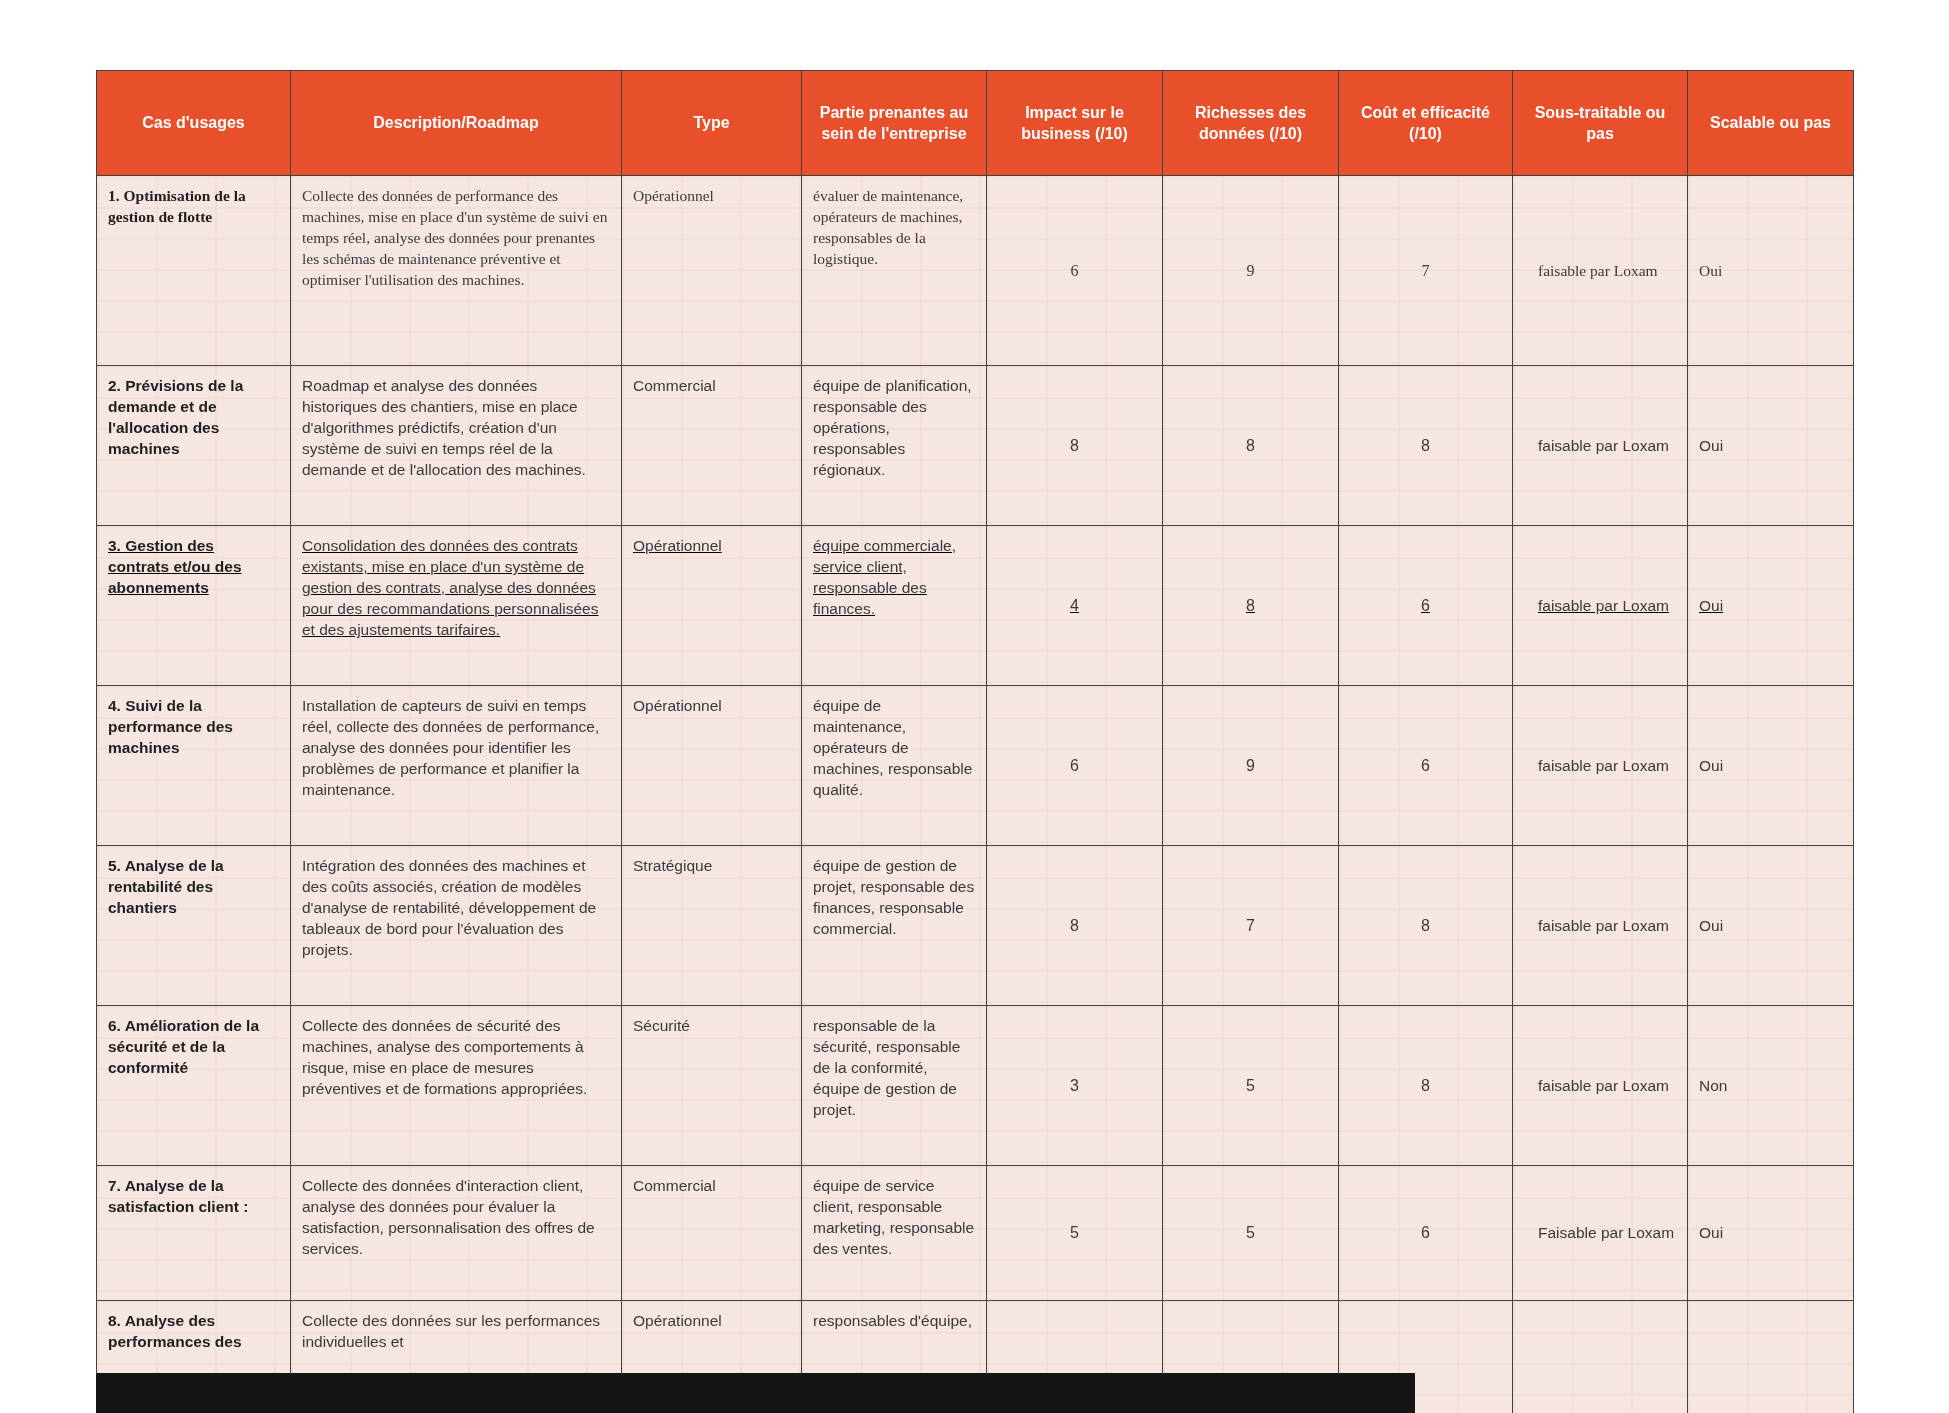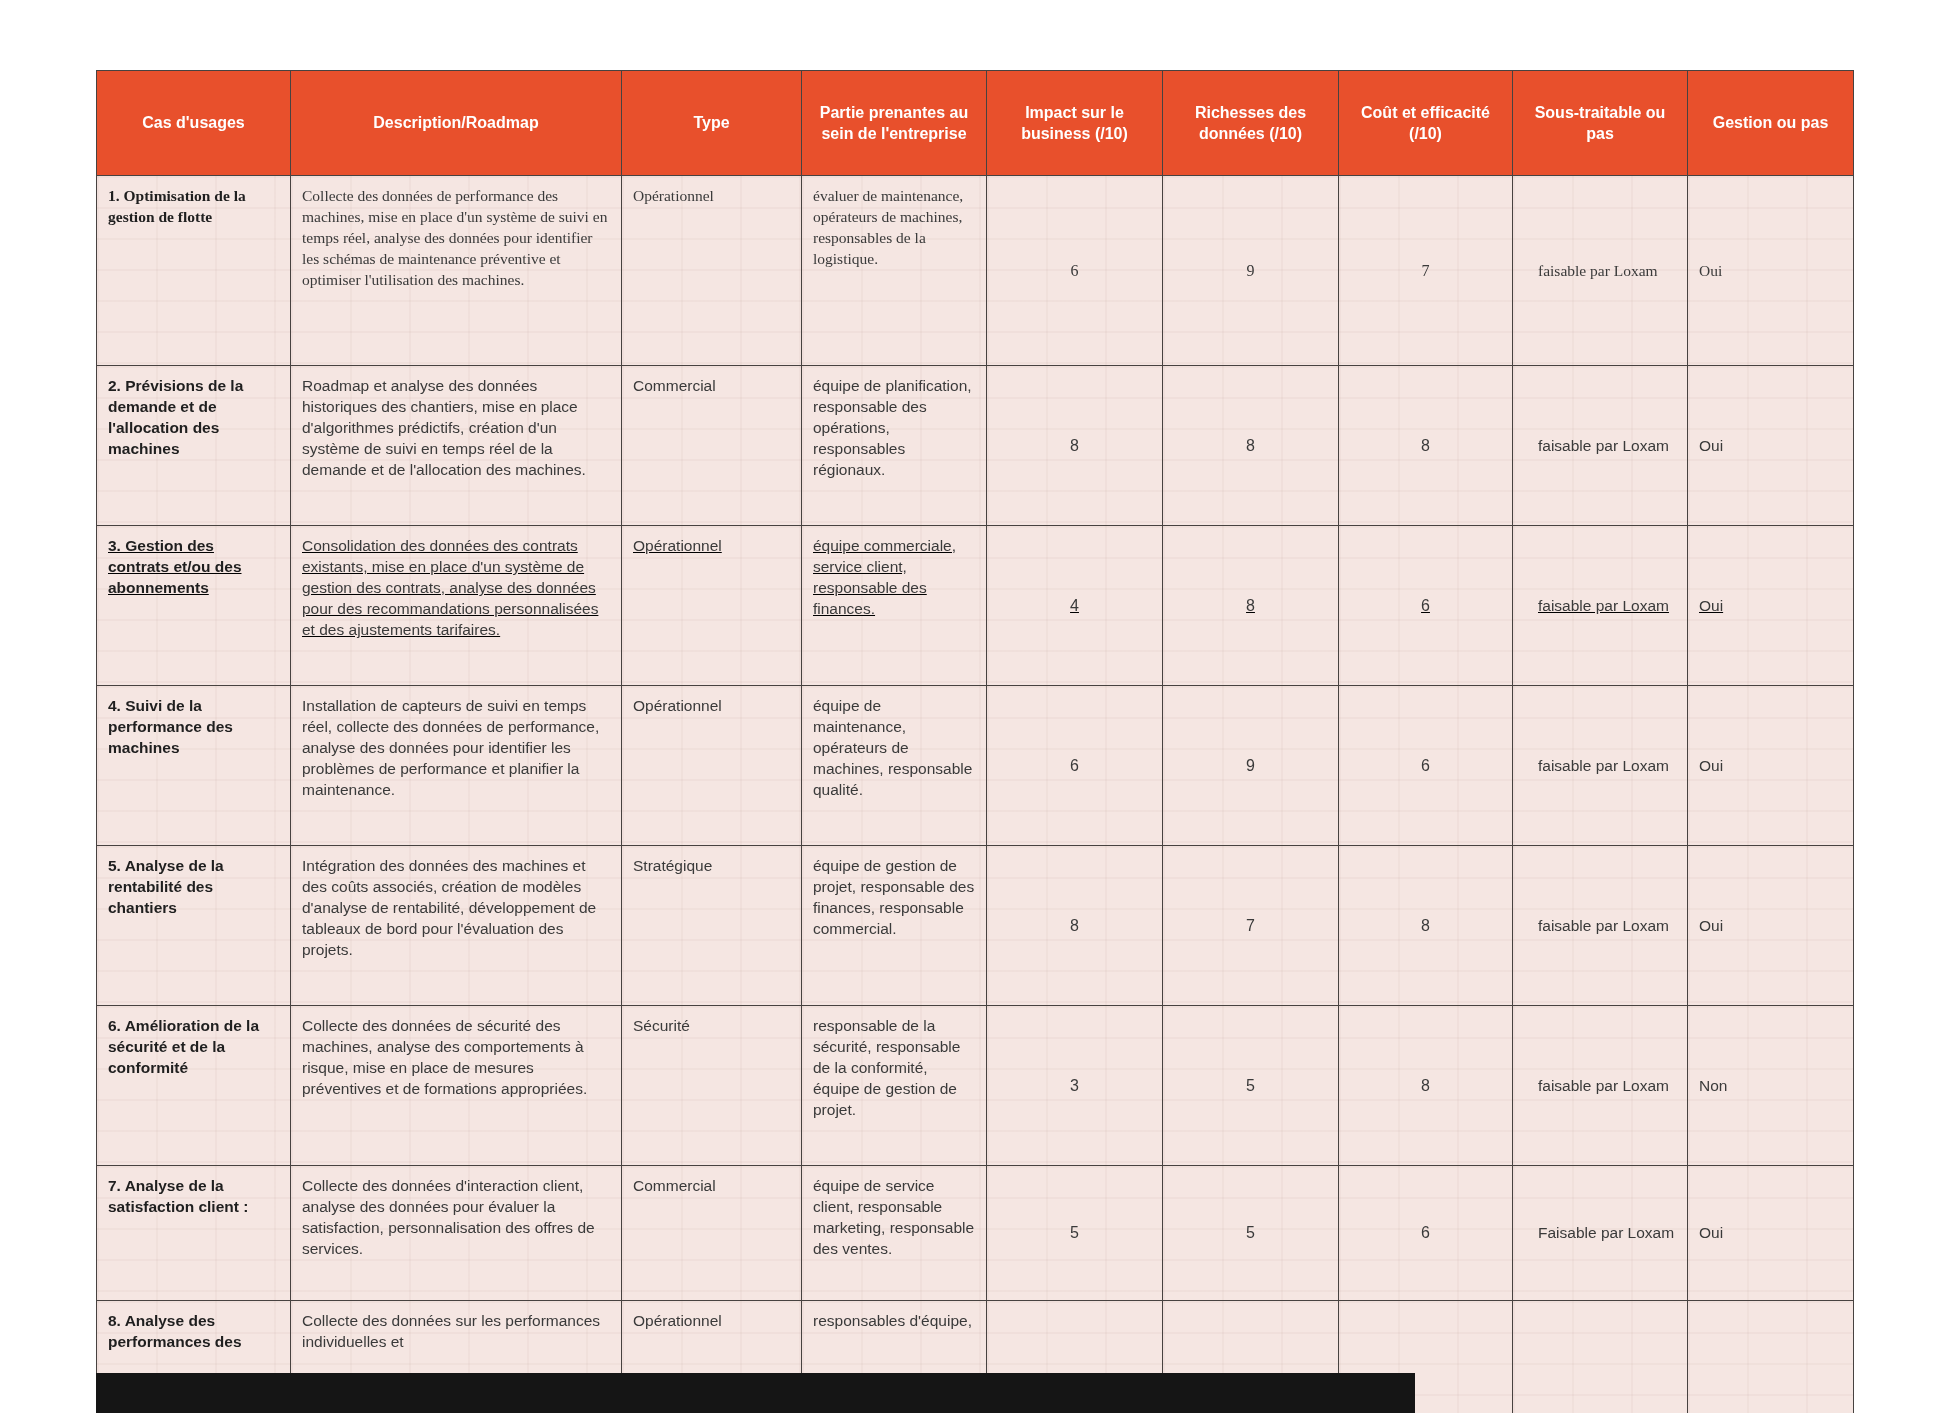--- a/index.html
+++ b/index.html
@@ -107,27 +107,27 @@
     <thead>
       <tr class="header-row">
         <th>Cas d'usages</th>
         <th>Description/Roadmap</th>
         <th>Type</th>
         <th>Partie prenantes au sein de l'entreprise</th>
         <th>Impact sur le business (/10)</th>
         <th>Richesses des données (/10)</th>
         <th>Coût et efficacité (/10)</th>
         <th>Sous-traitable ou pas</th>
-        <th>Gestion ou pas</th>
+        <th>Scalable ou pas</th>
       </tr>
     </thead>
     <tbody>
         <tr>
           <td class="cas">1. Optimisation de la gestion de flotte</td>
-          <td class="desc">Collecte des données de performance des machines, mise en place d'un système de suivi en temps réel, analyse des données pour identifier les schémas de maintenance préventive et optimiser l'utilisation des machines.</td>
+          <td class="desc">Collecte des données de performance des machines, mise en place d'un système de suivi en temps réel, analyse des données pour prenantes les schémas de maintenance préventive et optimiser l'utilisation des machines.</td>
           <td class="type">Opérationnel</td>
           <td class="parties">évaluer de maintenance, opérateurs de machines, responsables de la logistique.</td>
           <td class="num">6</td>
           <td class="num">9</td>
           <td class="num">7</td>
           <td class="sous">faisable par Loxam</td>
           <td class="scal">Oui</td>
         </tr>
         <tr>
           <td class="cas">2. Prévisions de la demande et de l'allocation des machines</td>

